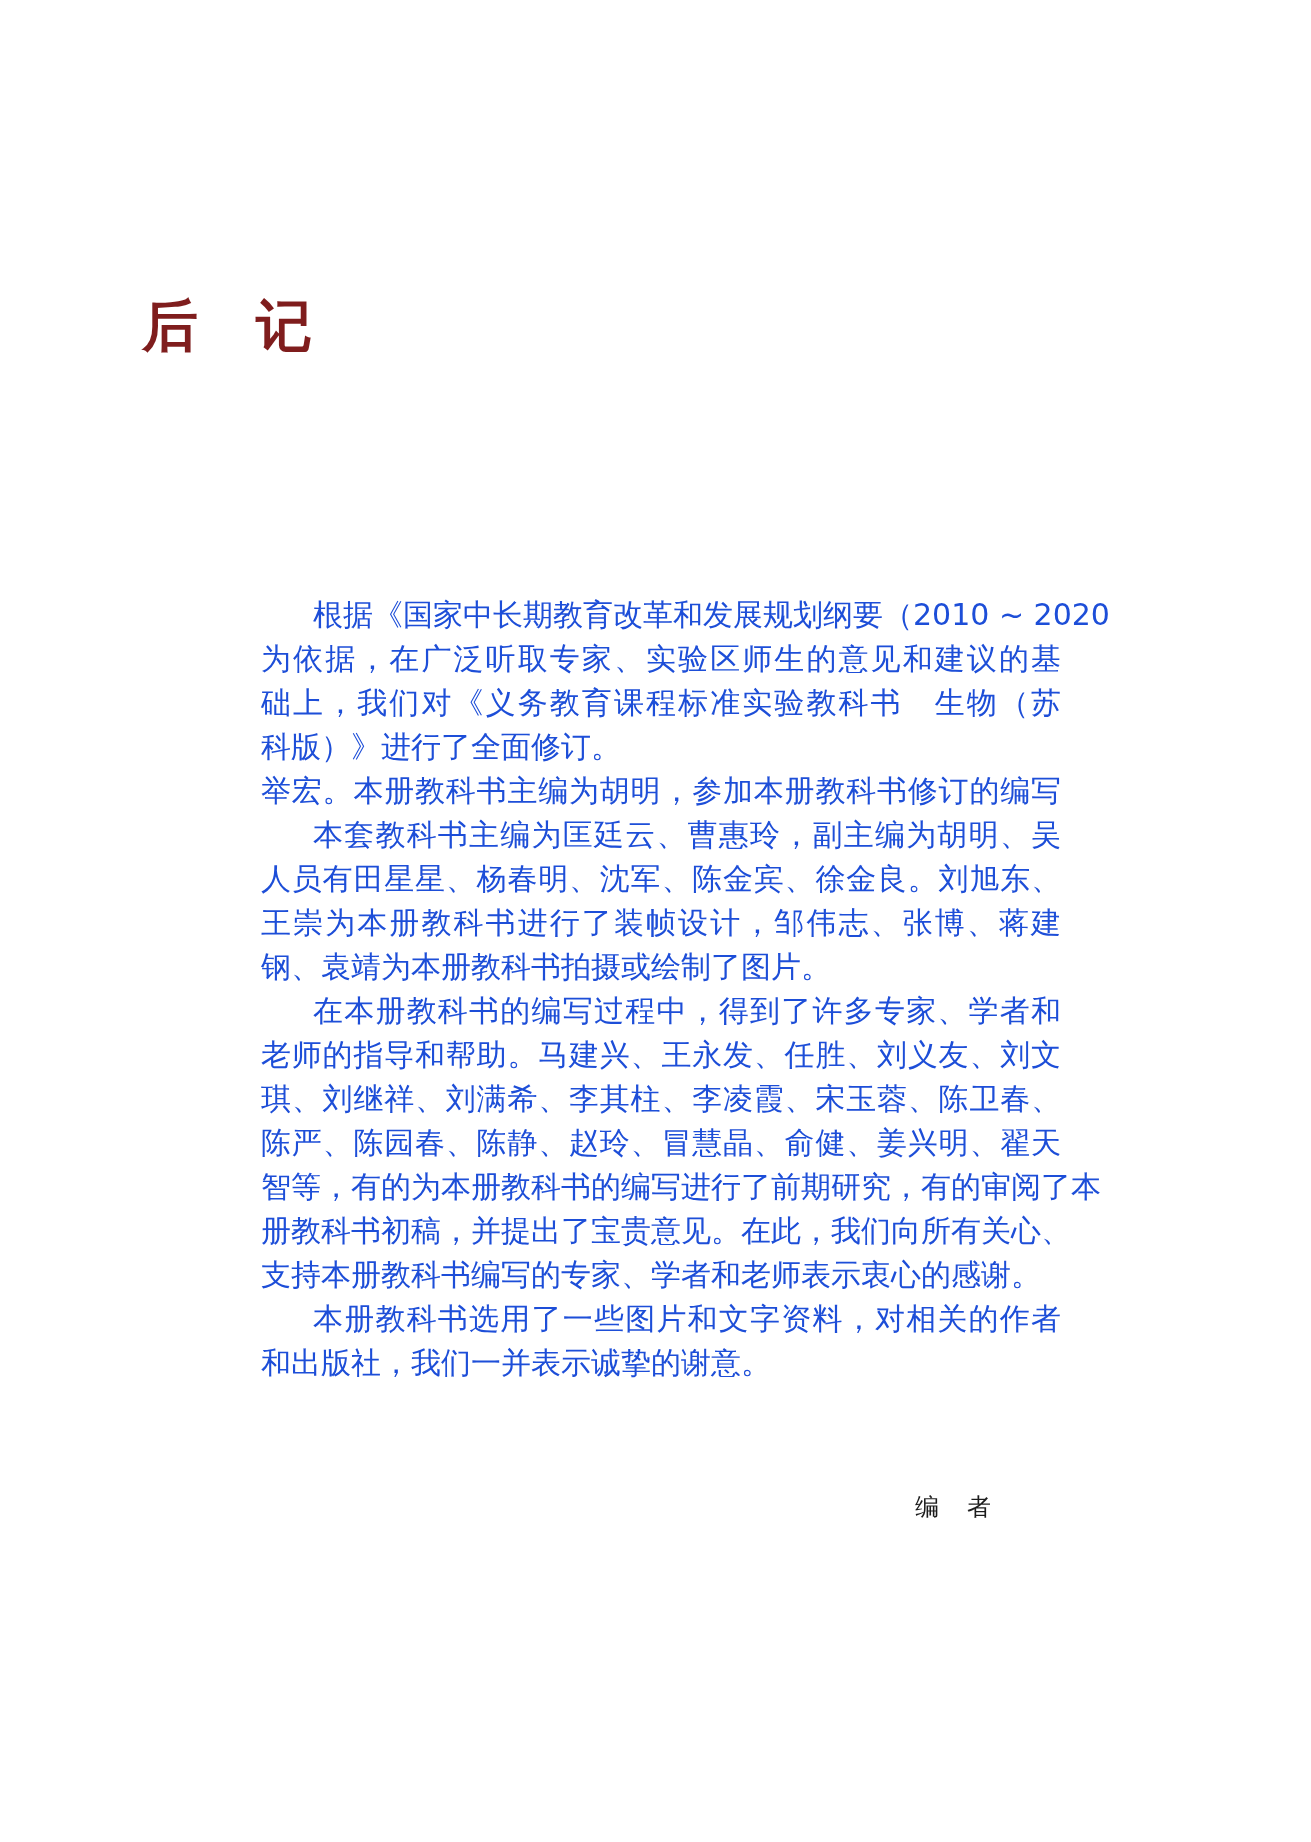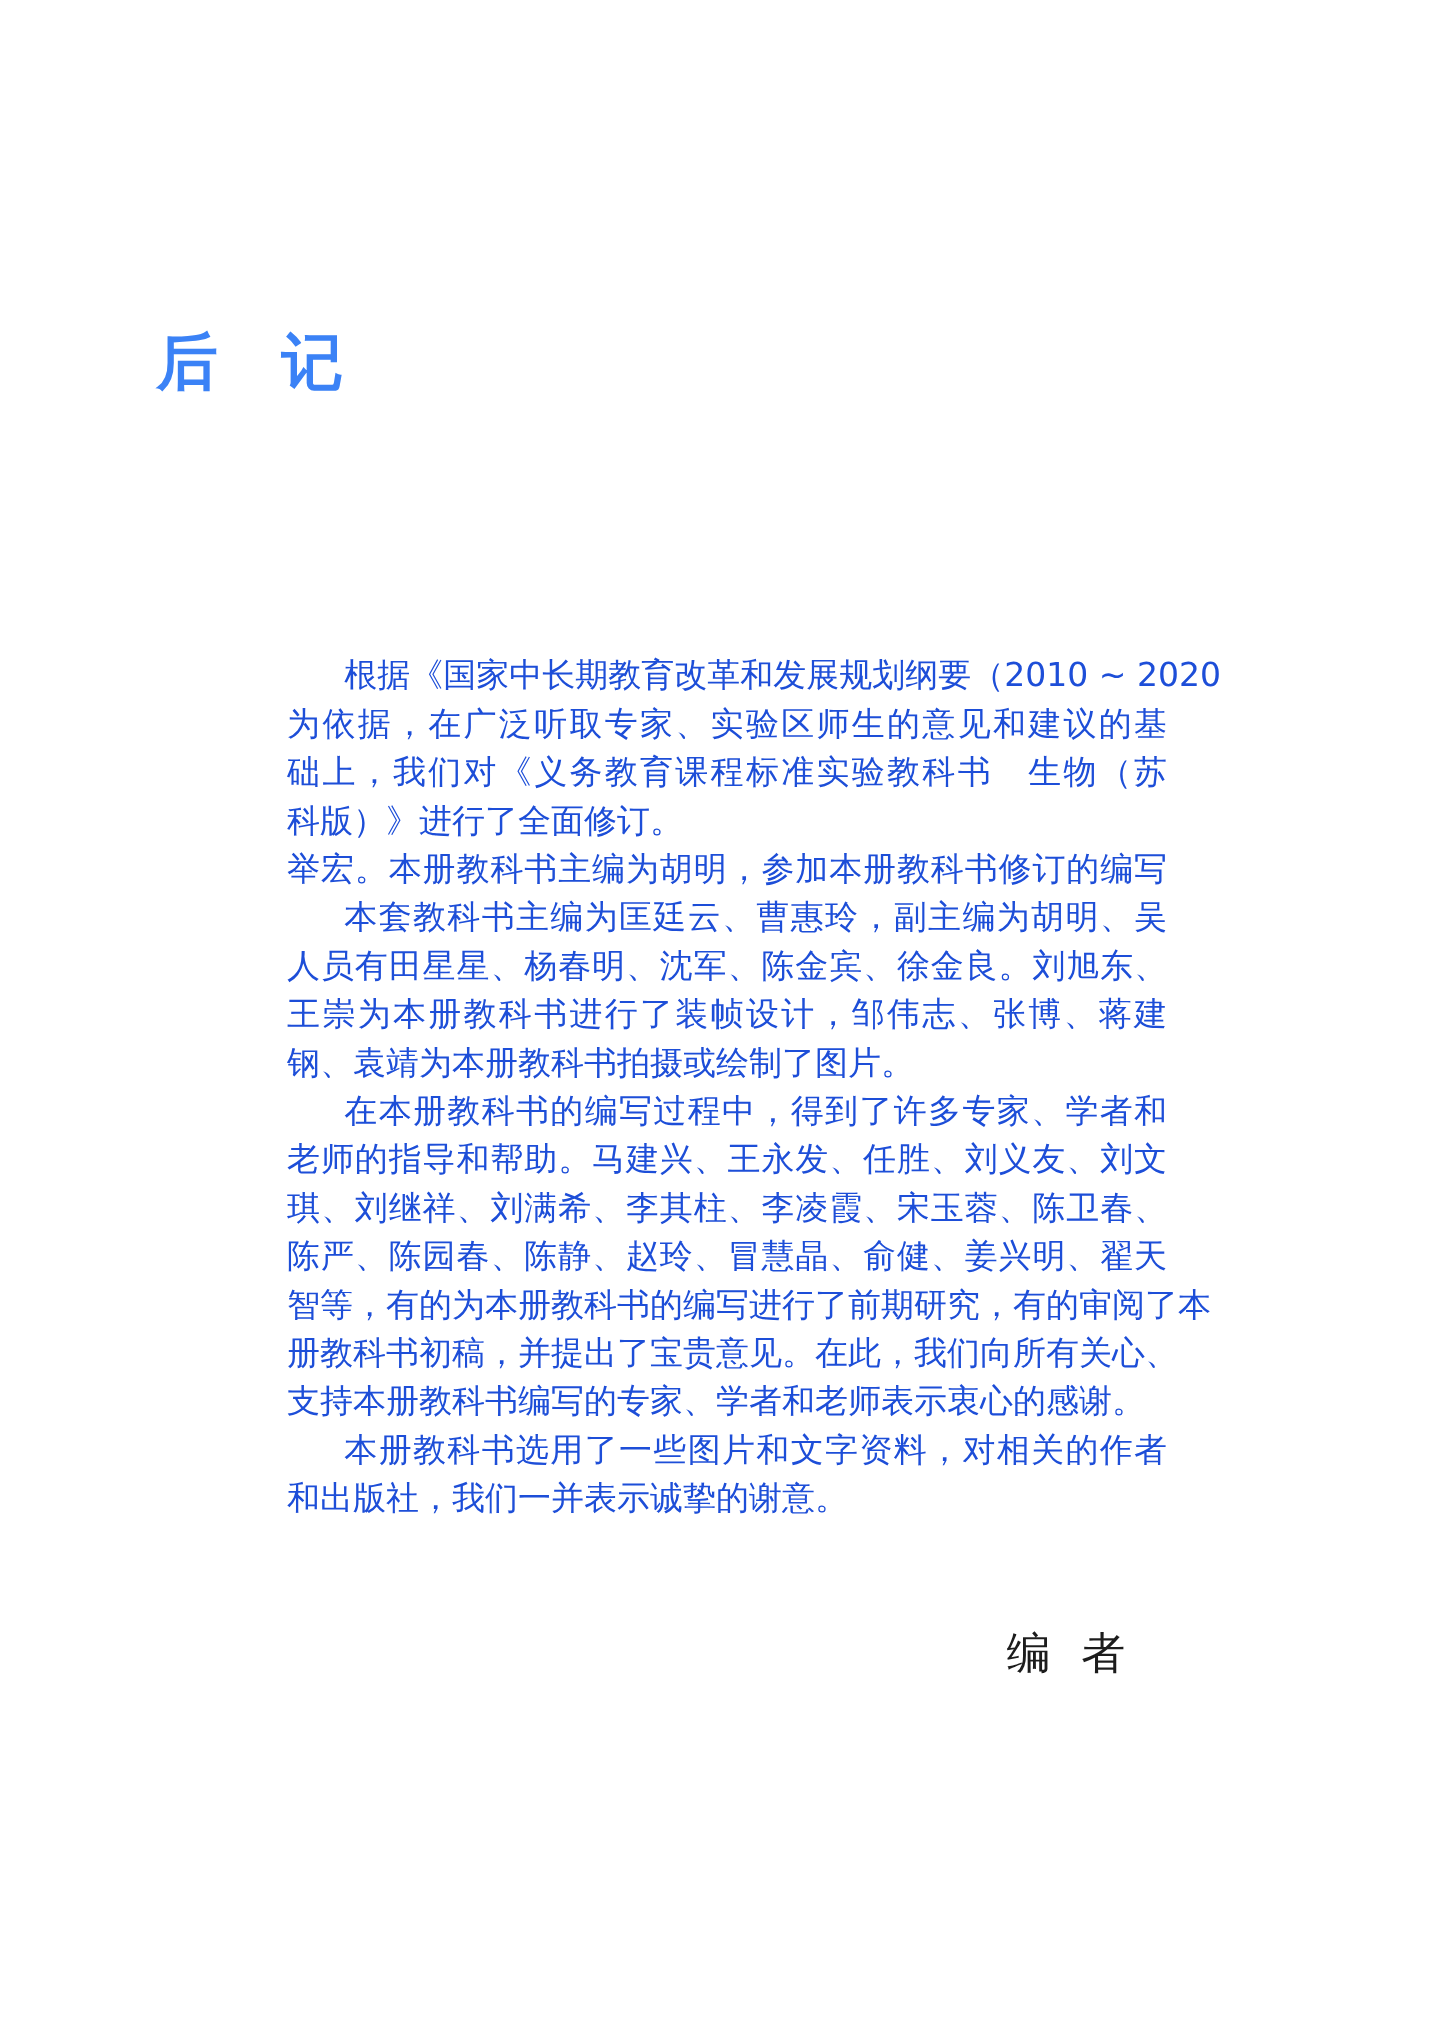--- a/index.html
+++ b/index.html
@@ -23,22 +23,22 @@
       background: #ffffff;
     }
     .title {
       position: absolute;
       left: 142px;
       top: 262px;
       font-size: 56px;
       line-height: 60px;
       font-weight: bold;
       letter-spacing: 0;
-      color: #3b82f6;
-      font-family: Liberation Serif, serif;
+      color: #7f1d1d;
+      font-family: Liberation Mono, monospace;
       white-space: nowrap;
     }
     .title .gap { display: inline-block; width: 58px; }
     .body-text {
       position: absolute;
       left: 261px;
       top: 593px;
       width: 800px;
     }
     .line {
@@ -54,24 +54,24 @@
     }
     .line.last {
       text-align-last: left;
       text-align: left;
     }
     .line.indent { padding-left: 52px; }
     .signature {
       position: absolute;
       left: 915px;
       top: 1487px;
-      font-size: 40px;
+      font-size: 24px;
       line-height: 40px;
       color: #1c1c1c;
-      font-family: Liberation Mono, monospace;
+      font-family: Liberation Serif, serif;
       white-space: nowrap;
     }
     .signature .gap { display: inline-block; width: 28px; }
   </style>
 </head>
 <body>
 
 <div class="page">
 
   <h1 class="title"><span>后</span><span class="gap"></span><span>记</span></h1>

